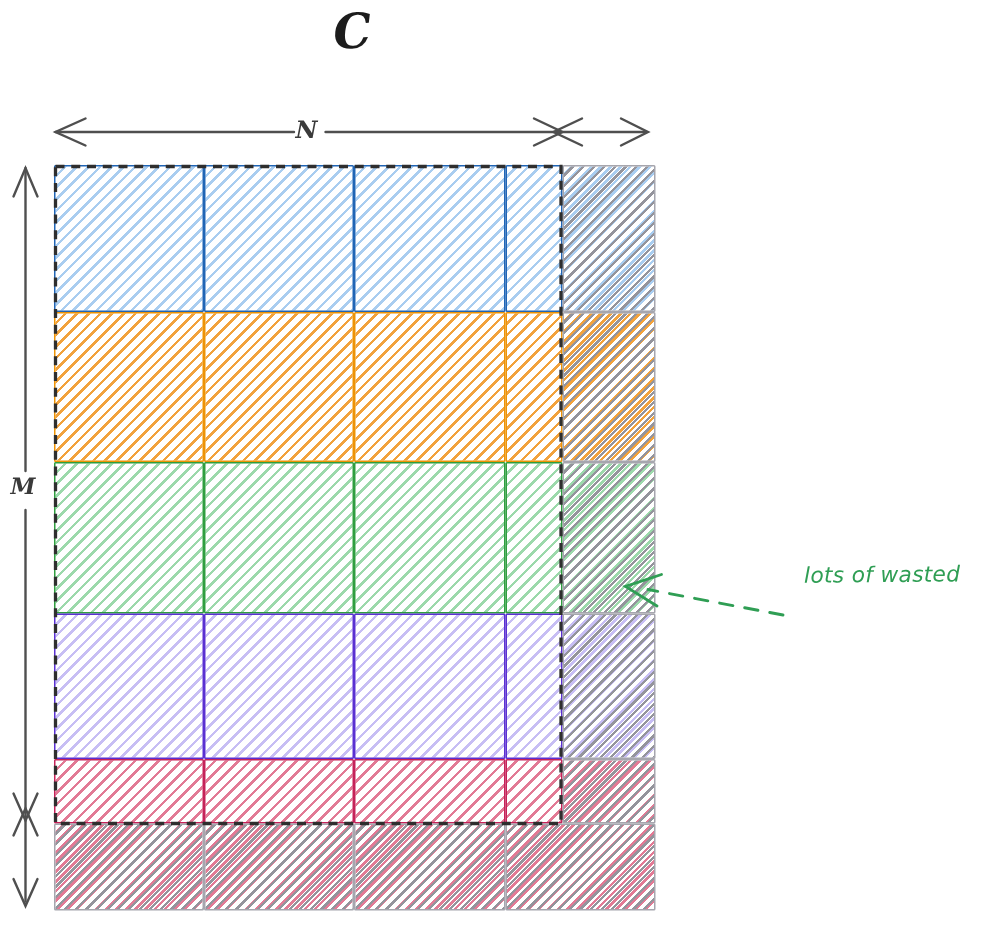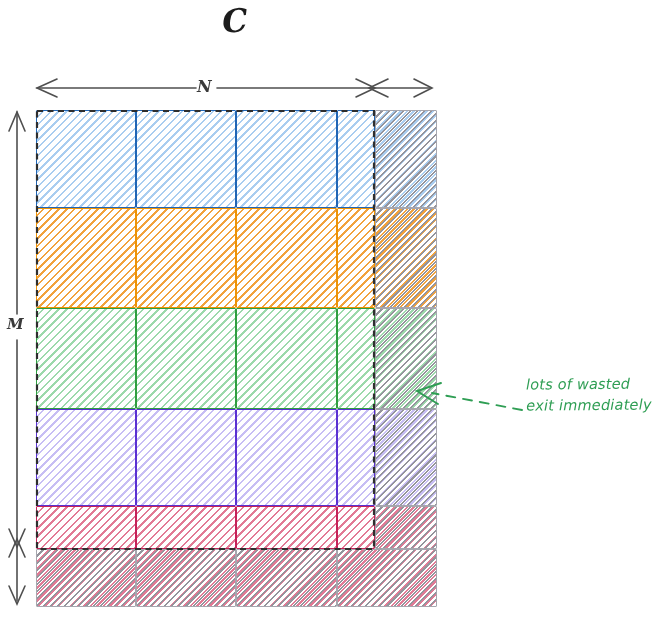--- a/index.html
+++ b/index.html
@@ -50,21 +50,21 @@
     left:526px;top:374px;
     width:132px;
     font-family:"DejaVu Sans", sans-serif;
     font-style:italic;
     font-size:14.5px;
     line-height:20.5px;
     letter-spacing:0.2px;
     z-index:5;
     transform:rotate(-0.5deg);
   }
-  .annotation div{white-space:nowrap;}
+  .annotation div{white-space:nowrap;margin-left:10px;}
 </style>
 </head>
 <body>
 
 <div class="canvas">
 
   <div class="title">C</div>
 
   <div class="dim-label label-n">N</div>
   <div class="dim-label label-m">M</div>
@@ -127,16 +127,15 @@
     </g>
 
     <g fill="none" stroke-width="1.9" stroke-linecap="round" stroke="#2f9e54">
       <line x1="522" y1="410" x2="432" y2="393" stroke-dasharray="9 8"></line>
       <polyline points="441,383 417,391 438,404"></polyline>
     </g>
   </svg>
 
   <div class="annotation" style="color: rgb(47, 158, 84);">
     <div>lots of wasted</div>
-    <div>exit immediately</div>
   </div>
 
 </div>
 
 </body></html>

